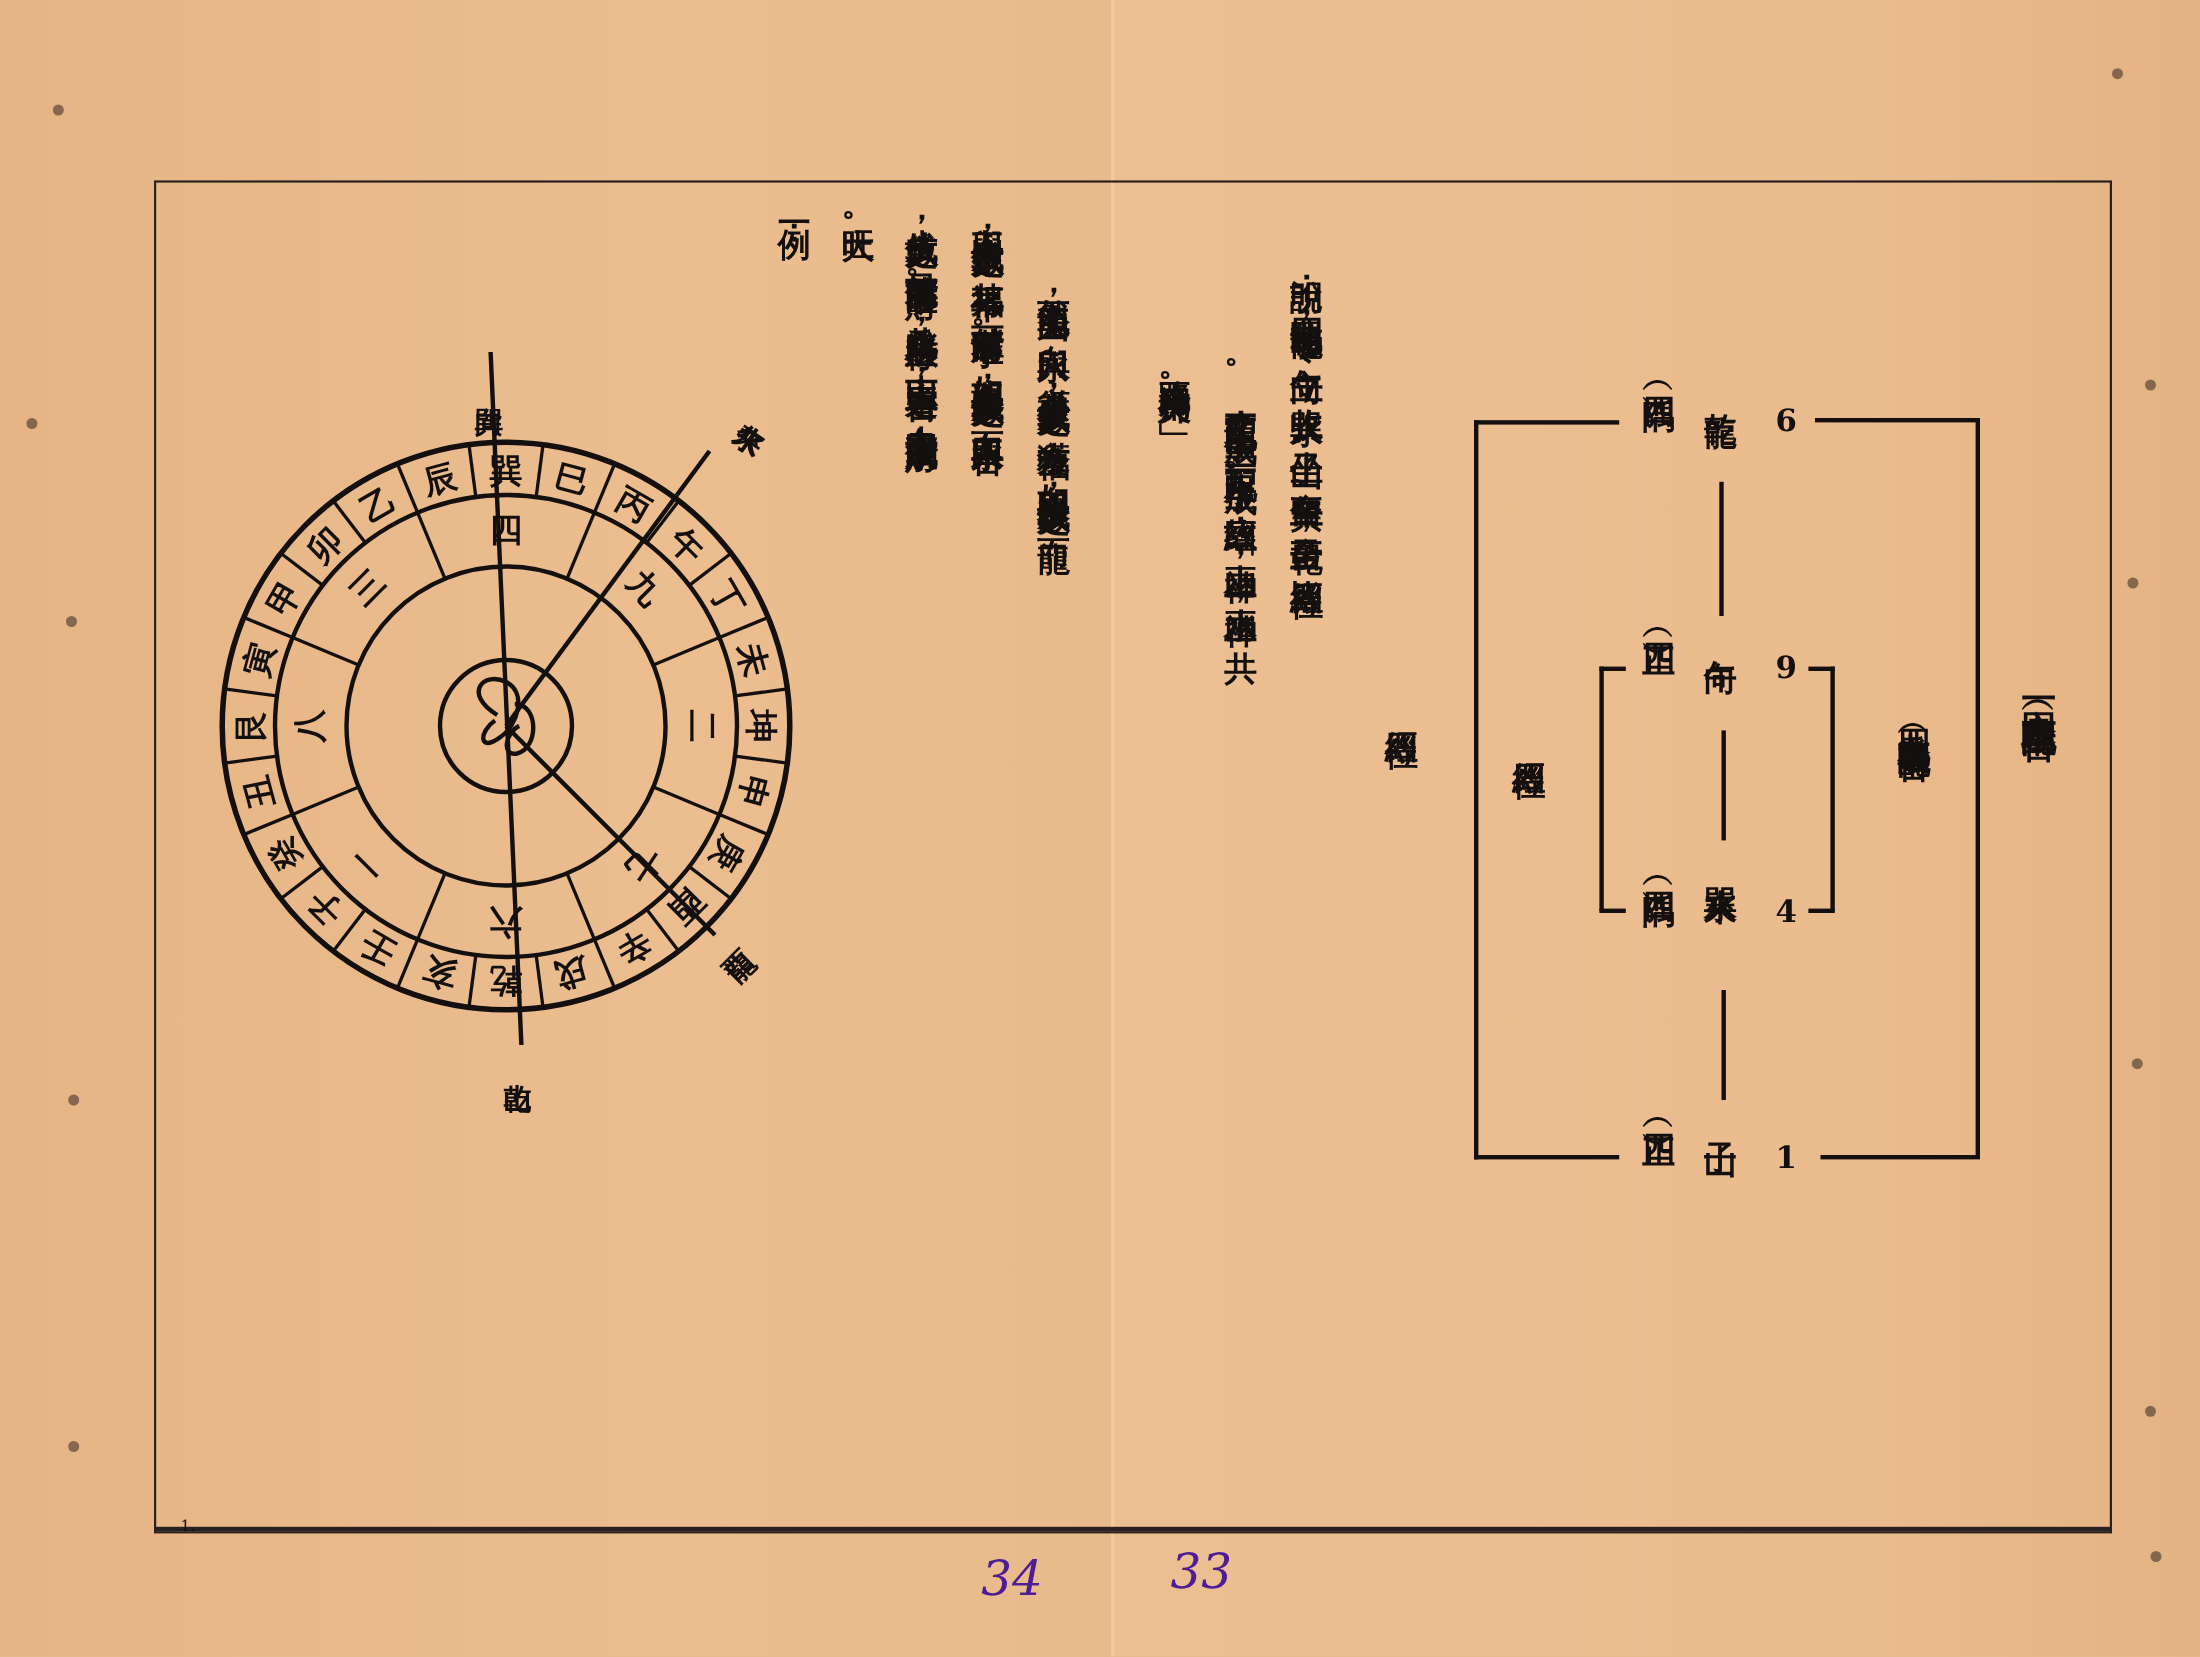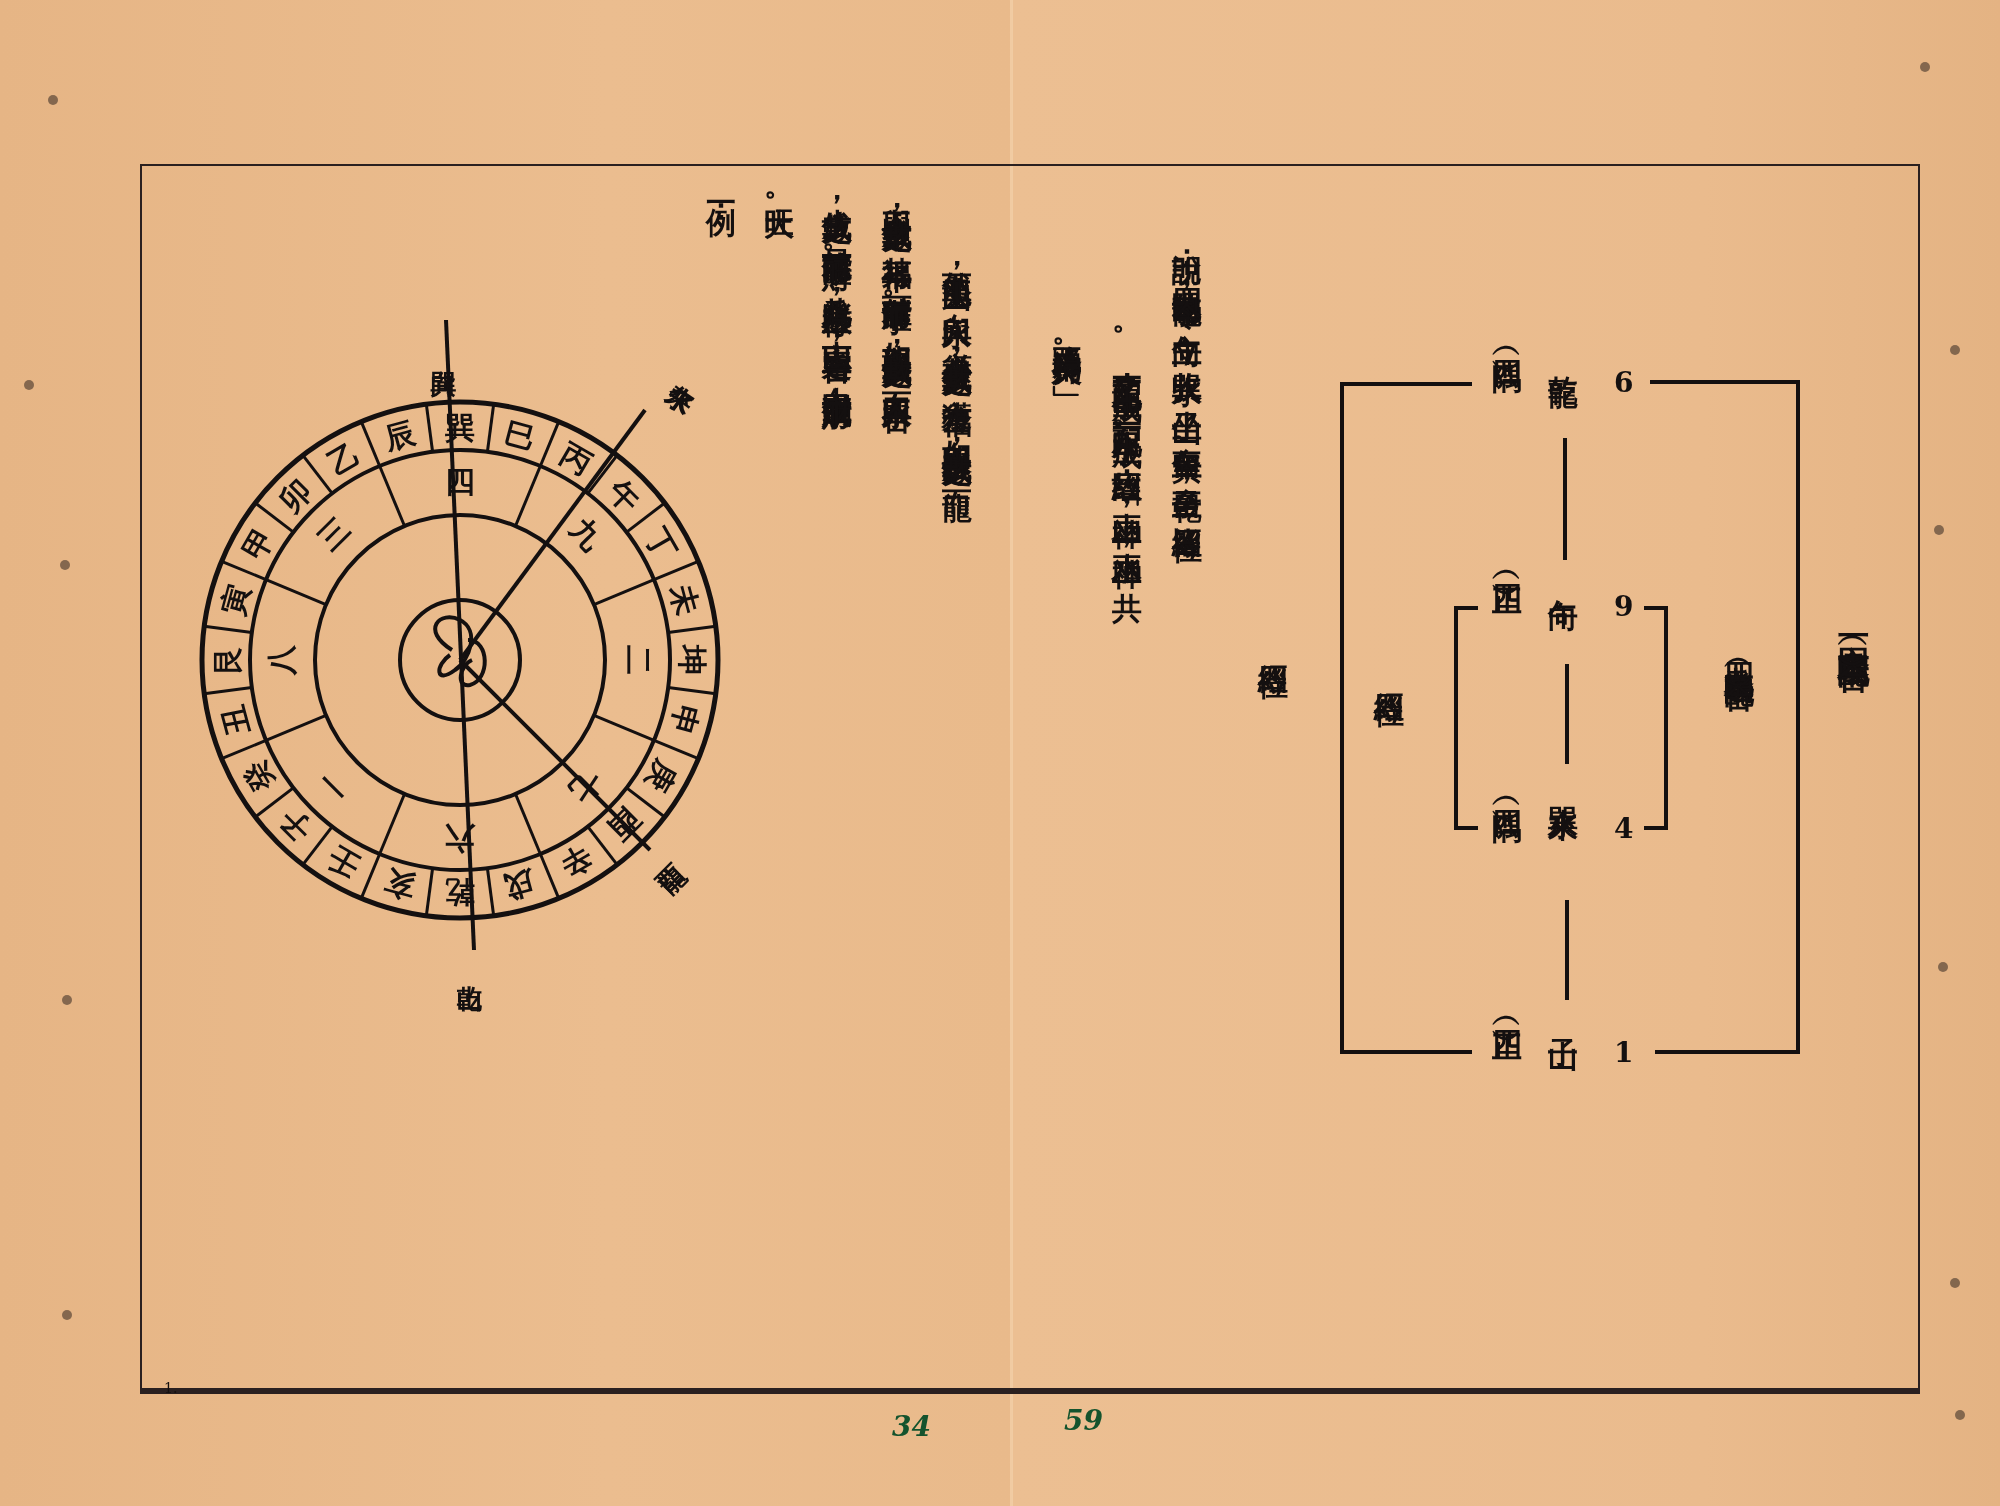--- a/index.html
+++ b/index.html
@@ -16,21 +16,21 @@
   .frame-bottom { position: absolute; left: 140px; top: 1388px; width: 1780px; height: 4px; background: #2a2020; }
   .vcol {
     position: absolute; writing-mode: vertical-rl; text-orientation: upright;
     font-weight: bold; letter-spacing: 2px; line-height: 1;
   }
   .t38 { font-size: 32px; }
   .t34 { font-size: 30px; }
   .num { position: absolute; font-weight: bold; font-size: 28px; font-family: "DejaVu Serif", serif; }
   .line { position: absolute; background: #141010; }
   .hole { position: absolute; width: 10px; height: 10px; border-radius: 50%; background: #5a4636; opacity: .7; }
-  .pencil { position: absolute; font-family: "DejaVu Serif", serif; font-size: 28px; color: #14532d; font-style: italic; font-weight: bold; }
+  .pencil { position: absolute; font-family: "DejaVu Serif", serif; font-size: 44px; color: #4c1d95; font-style: italic; }
   .small { position: absolute; font-size: 14px; font-family: "DejaVu Serif", serif; }
   svg text { font-family: "DejaVu Sans", sans-serif; font-weight: bold; }
 </style>
 </head>
 <body>
 
 <div class="paper-left"></div>
 <div class="paper-right"></div>
 <div class="fold"></div>
 
@@ -194,13 +194,13 @@
     <text x="264" y="50" writing-mode="tb">巽向</text>
     <text x="0" y="0" transform="translate(520,72) rotate(35)" writing-mode="tb">午水來</text>
     <text x="0" y="0" transform="translate(468,555) rotate(-45)" writing-mode="tb">酉龍</text>
     <text x="290" y="665" writing-mode="tb">乾山</text>
   </g>
 </svg>
 
 <div class="small" style="left:164px;top:1380px">1.</div>
 
 <div class="pencil" style="left:892px;top:1410px">34</div>
-<div class="pencil" style="left:1064px;top:1404px">59</div>
+<div class="pencil" style="left:1064px;top:1404px">33</div>
 
 </body></html>

